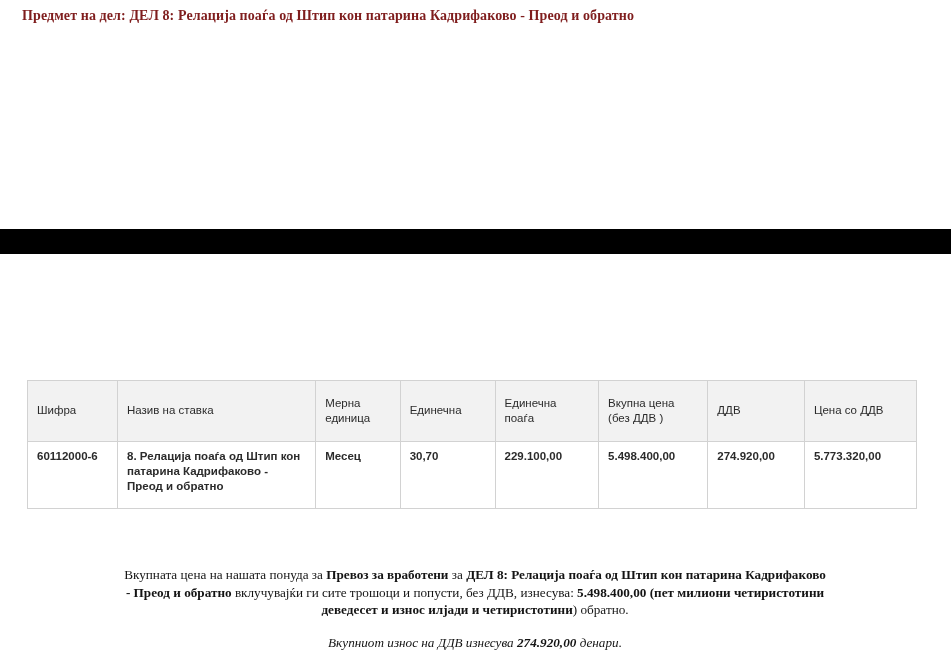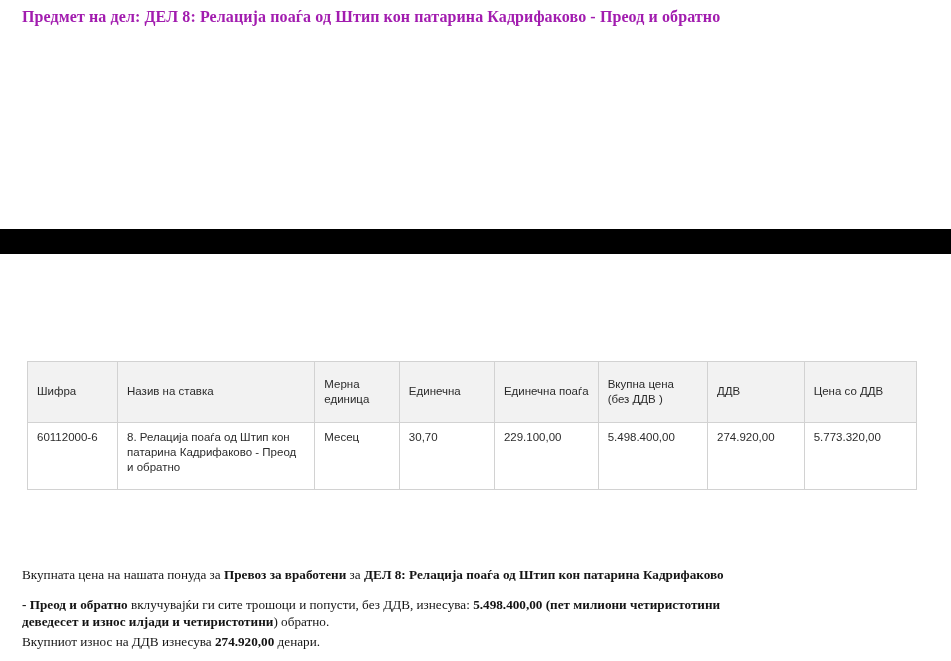--- a/index.html
+++ b/index.html
@@ -15,24 +15,24 @@
     color: #111111;
     overflow: hidden;
   }
 
   
   .doc-header {
     position: absolute;
     left: 22px;
     top: 8px;
     font-family: "Liberation Serif", serif;
-    font-size: 16px;
+    font-size: 14px;
     font-weight: bold;
     letter-spacing: 0.1px;
-    color: #a21caf;
+    color: #7f1d1d;
     white-space: nowrap;
   }
 
   
   .page-break-band {
     position: absolute;
     left: 0;
     top: 229px;
     width: 951px;
     height: 25px;
@@ -44,39 +44,39 @@
     top: 0;
     width: 6px;
     height: 25px;
     background: #000000;
   }
 
   
   .offer-table-wrap {
     position: absolute;
     left: 27px;
-    top: 361px;
+    top: 380px;
     width: 889px;
   }
   table.offer-table {
     border-collapse: collapse;
     width: 890px;
     font-family: "Liberation Sans", sans-serif;
     font-size: 11.5px;
     color: #2b2b2b;
     background: #ffffff;
   }
   table.offer-table th,
   table.offer-table td {
     border: 1px solid #d2d2d2;
     padding: 7px 9px;
     vertical-align: top;
     text-align: left;
     line-height: 1.32;
-    font-weight: normal;
+    font-weight: bold;
   }
   table.offer-table thead th {
     background: #f2f2f2;
     color: #2b2b2b;
     height: 46px;
     vertical-align: middle;
     font-weight: normal;
   }
   table.offer-table tbody td {
     background: #ffffff;
@@ -105,27 +105,28 @@
   
   .footer-text {
     position: absolute;
     left: 22px;
     top: 566px;
     width: 906px;
     font-family: "Liberation Serif", serif;
     font-size: 13.2px;
     line-height: 1.33;
     color: #141414;
+    text-align: center;
   }
   .footer-text p {
     margin: 0;
   }
   .footer-text .b { font-weight: bold; }
-  .footer-text .line2 { margin-top: 12px; }
-  .footer-text .line-vat { margin-top: 2px; }
+  .footer-text .line2 { margin-top: 0px; }
+  .footer-text .line-vat { margin-top: 15px; font-style: italic; }
 </style>
 </head>
 <body>
 
 <div class="doc-header">Предмет на дел: ДЕЛ 8: Релација поаѓа од Штип кон патарина Кадрифаково - Преод и обратно</div>
 
 <div class="page-break-band">
   <div class="left-notch"></div>
 </div>
 

